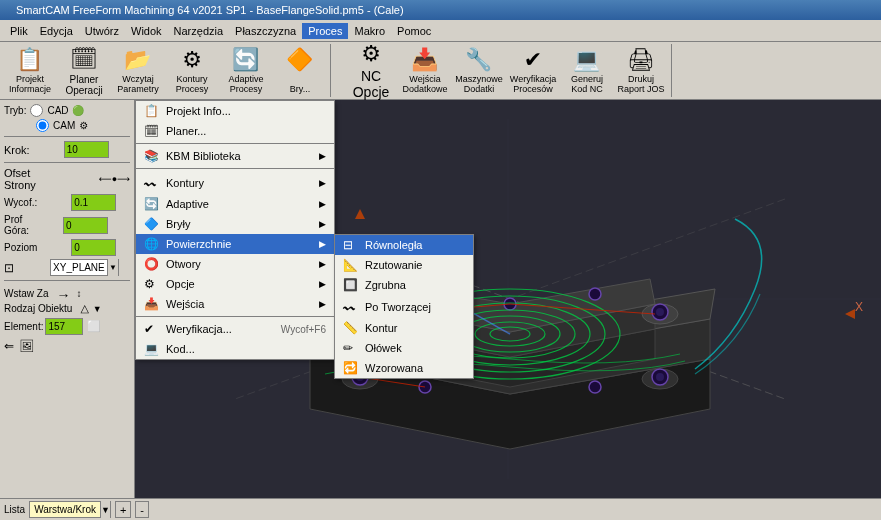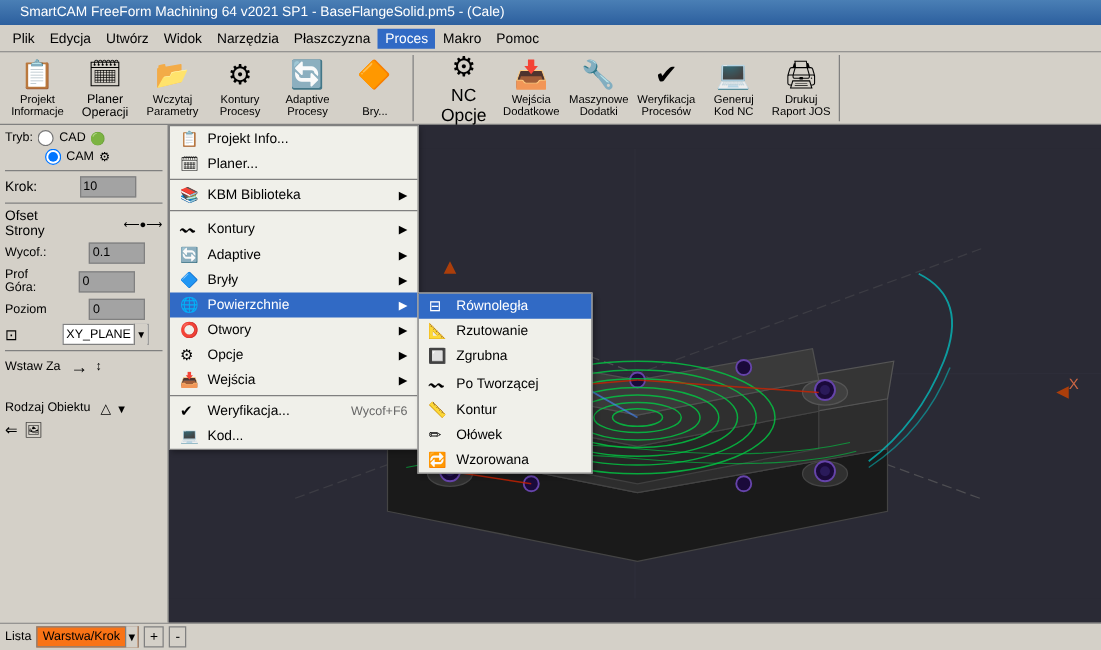--- a/index.html
+++ b/index.html
@@ -82,21 +82,21 @@
       font-size: 11px;
     }
     .panel-row {
       display: flex;
       align-items: center;
       margin-bottom: 3px;
       gap: 34px;
     }
     .panel-input {
       border: 1px solid #808080;
-      background: #a3a3a3;
+      background: #84cc16;
       width: 45px;
       height: 17px;
       font-size: 10px;
       padding: 1px 2px;
     }
     .radio-group { margin-bottom: 4px; }
     .radio-row { display: flex; align-items: center; gap: 4px; font-size: 10px; margin-bottom: 2px; }
     .separator { border-top: 1px solid #808080; margin: 4px 0; }
     .small-btn {
       border: 1px solid #808080;
@@ -163,41 +163,41 @@
       border-top: 1px solid #808080;
       display: flex;
       align-items: center;
       padding: 2px 4px;
       gap: 4px;
     }
     .status-combo {
       display: flex;
       align-items: center;
       border: 1px solid #808080;
-      background: #f97316;
+      background: #fef9c3;
       height: 17px;
     }
     .status-combo span { padding: 0 4px; font-size: 10px; }
     .status-combo button { border: none; border-left: 1px solid #808080; background: #d4d0c8; height: 17px; cursor: pointer; font-size: 9px; }
     .status-add-btn { border: 1px solid #808080; background: #d4d0c8; height: 17px; cursor: pointer; font-size: 11px; padding: 0 4px; }
     
     
     .select-field {
       display: flex;
       align-items: center;
       border: 1px solid #808080;
       background: white;
       height: 17px;
       width: 69px;
     }
     .select-field span { padding: 0 2px; font-size: 10px; flex: 1; }
     .select-field button { border: none; border-left: 1px solid #808080; background: #d4d0c8; height: 17px; cursor: pointer; width: 14px; font-size: 8px; }
     
     
-    .insert-row { display: flex; align-items: center; gap: 4px; margin-bottom: 19px; }
+    .insert-row { display: flex; align-items: center; gap: 4px; margin-bottom: 1px; }
     .rodzaj-row { display: flex; align-items: center; gap: 4px; margin-bottom: 3px; }
     .element-row { display: flex; align-items: center; gap: 2px; margin-bottom: 3px; }
   </style>
 </head>
 <body>
 
 <div id="title-bar">
   <span>SmartCAM FreeForm Machining 64 v2021 SP1 - BaseFlangeSolid.pm5 - (Cale)</span>
 </div>
 
@@ -336,20 +336,25 @@
       <span style="font-size:14px;margin-left:4px;">→</span>
       <span style="font-size:10px;margin-left:2px;">↕</span>
     </div>
 
     <div class="rodzaj-row">
       <span style="font-size:10px;">Rodzaj Obiektu</span>
       <span style="font-size:11px;margin-left:4px;">△</span>
       <span style="font-size:9px;">▼</span>
     </div>
 
+    <div class="element-row">
+      <span style="font-size:10px;">Element:</span>
+      <input type="text" class="panel-input" value="157" style="width: 38px;">
+      <span style="font-size:11px;margin-left:2px;">⬜</span>
+    </div>
 
     <div style="margin-top:4px;">
       <span style="font-size:12px;">⇐</span>
       <span style="font-size:12px;margin-left:2px;">🖼</span>
     </div>
 
   </div>
 
   <div id="viewport">
     

